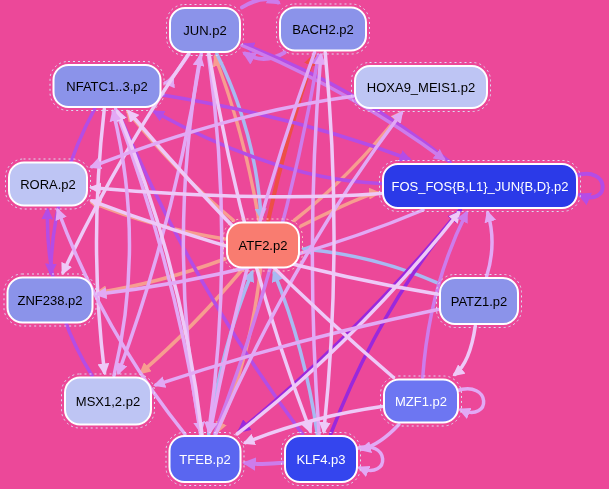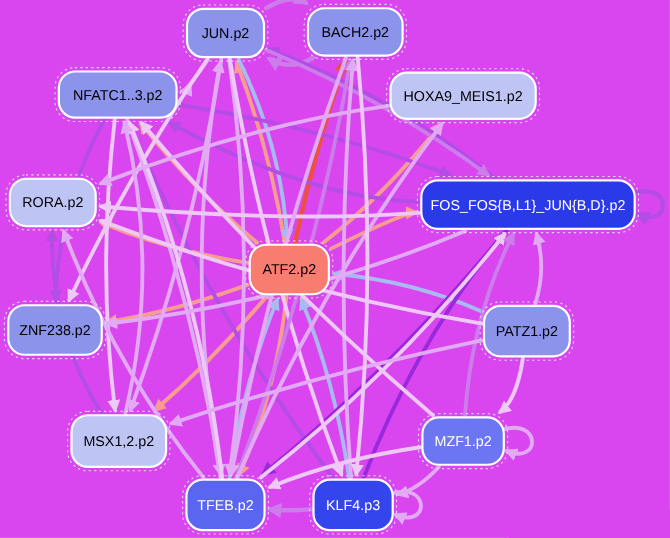--- a/index.html
+++ b/index.html
@@ -1,16 +1,16 @@
 <!DOCTYPE html>
 <html><head>
 <meta charset="utf-8">
 <style>
   html,body{margin:0;padding:0;background:#ffffff;}
-  .stage{position:relative;width:609px;height:489px;background:#d946ef;overflow:hidden;
+  .stage{position:relative;width:609px;height:489px;background:#ec4899;overflow:hidden;
          font-family:"Liberation Sans",sans-serif;}
   svg{display:block;}
   text.node-label{font-family:"Liberation Sans",sans-serif;pointer-events:none;}
 </style>
 </head>
 <body>
 
 <div class="stage">
   <svg id="graph" width="609" height="489" viewBox="0 0 609 489">
       <defs>

